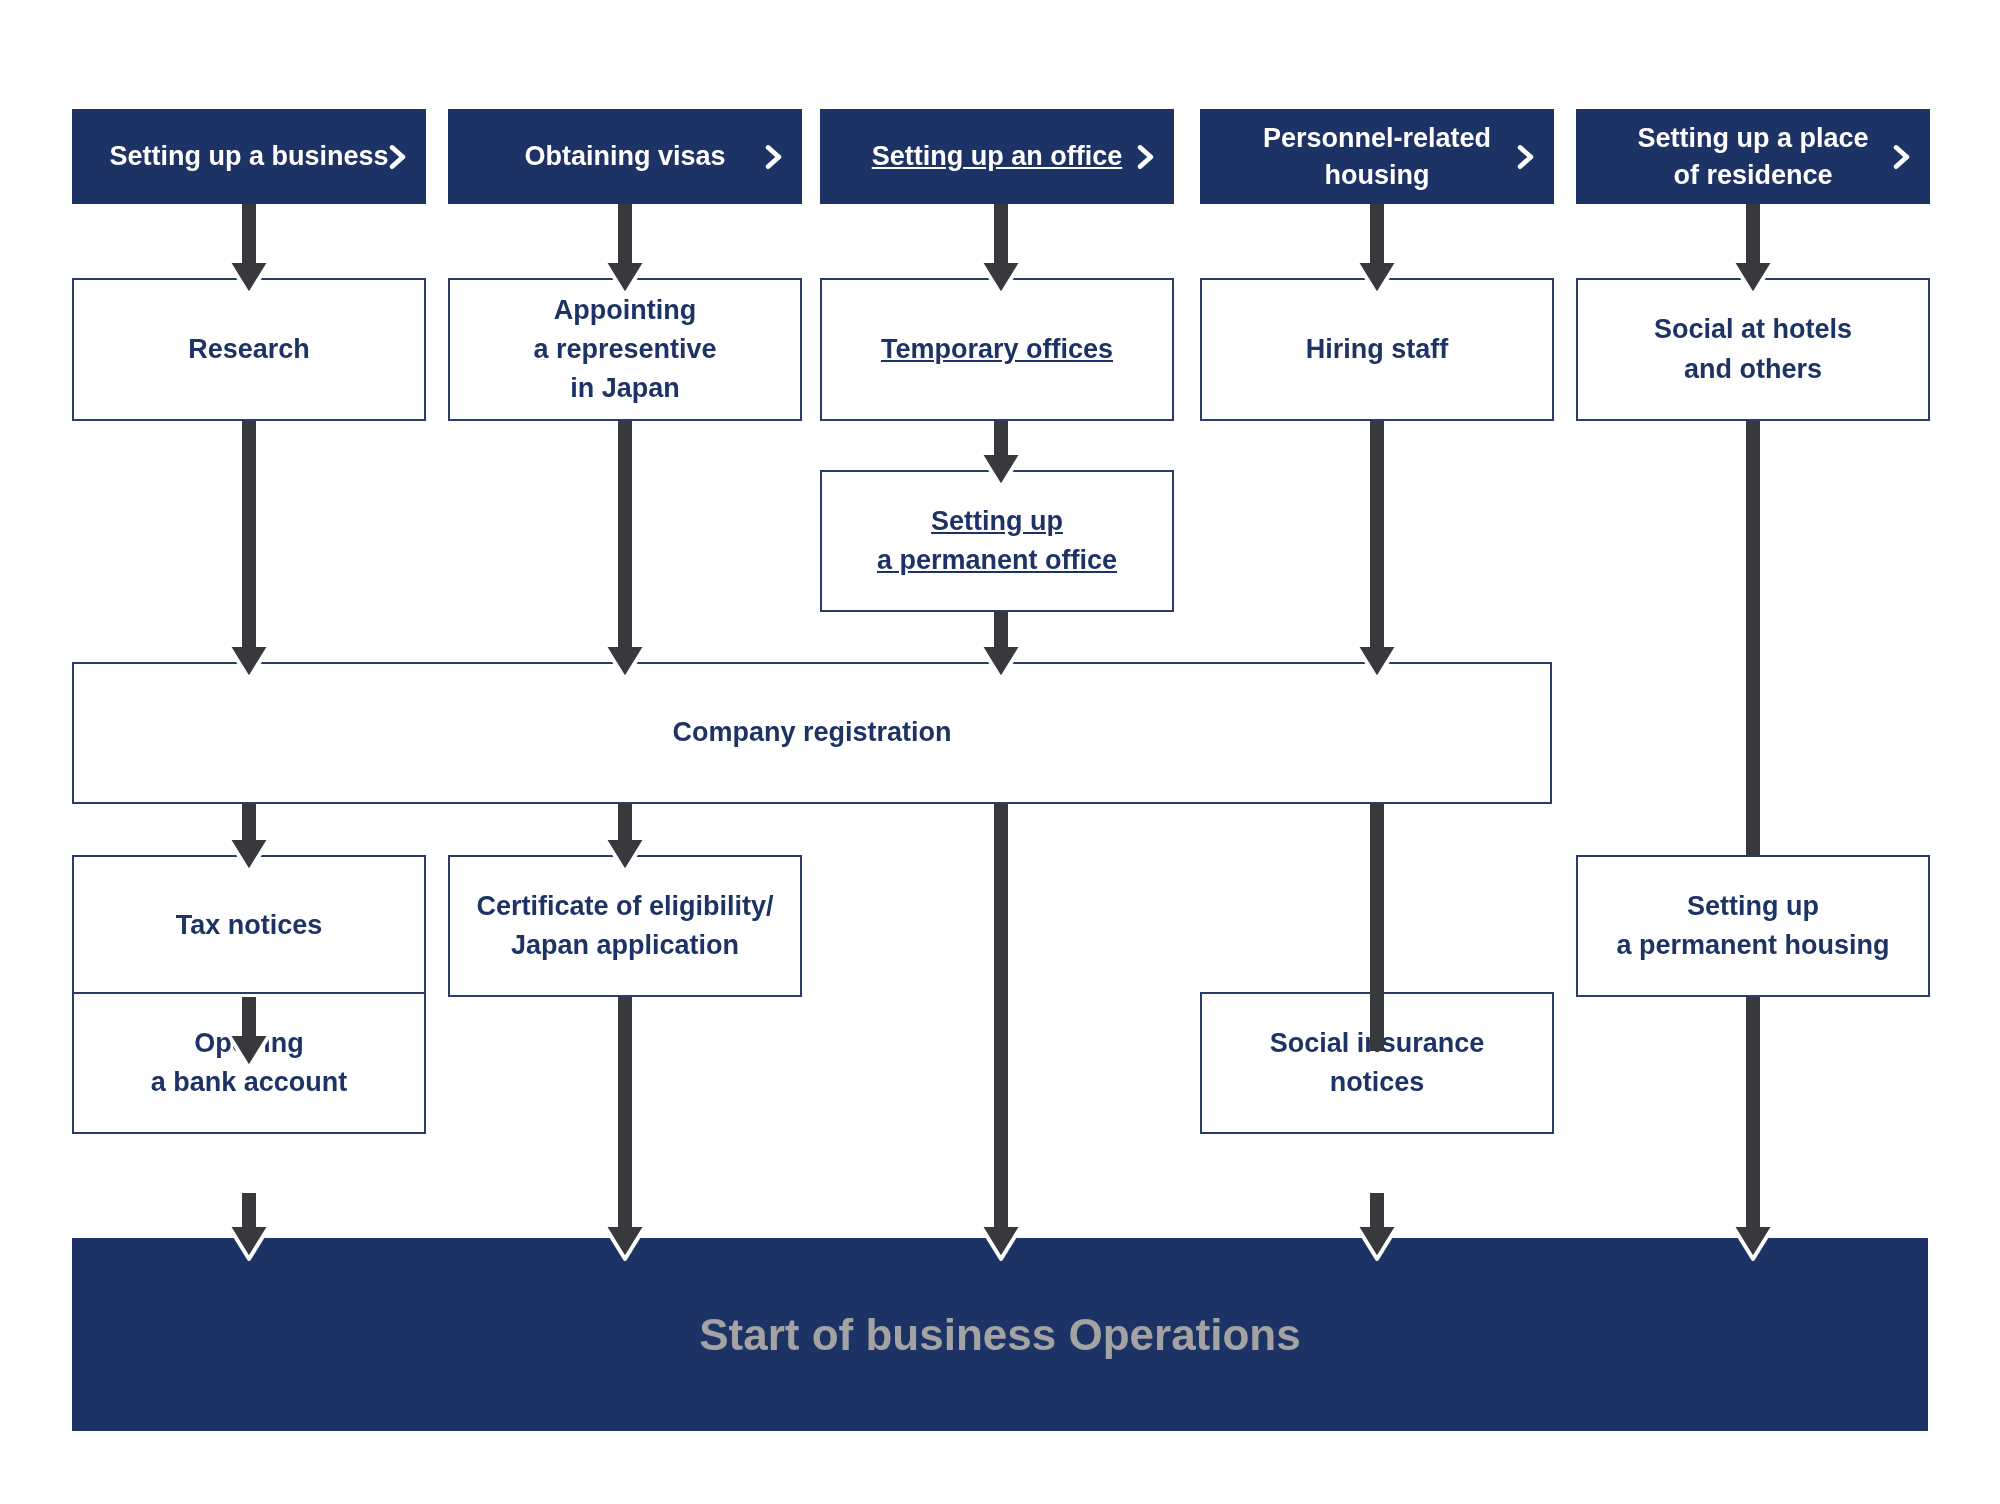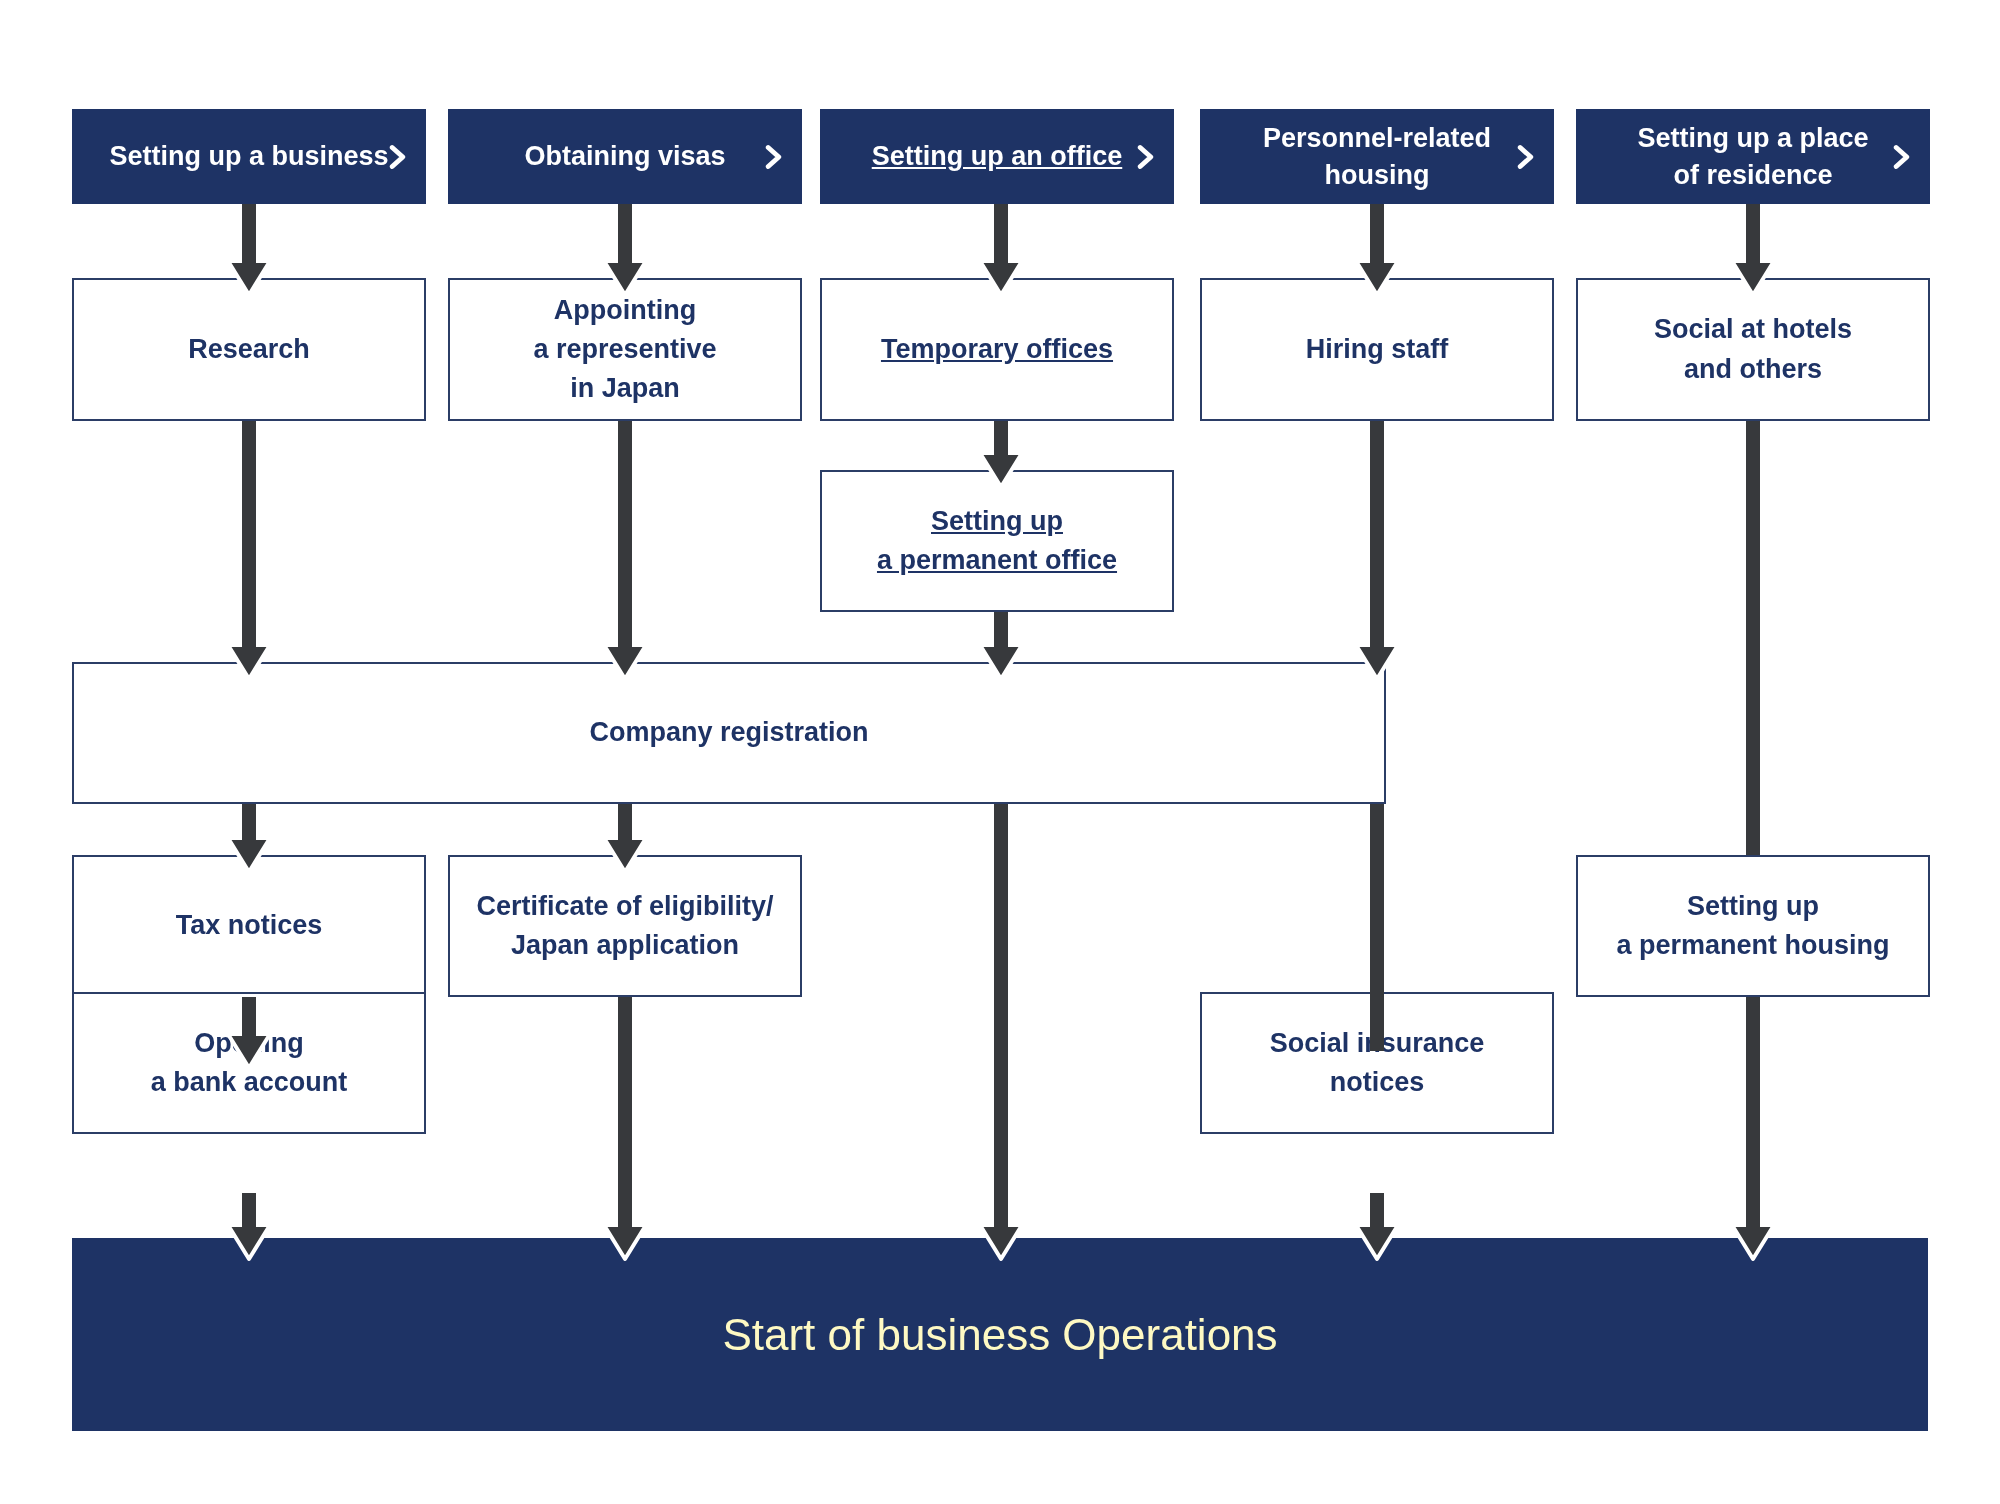--- a/index.html
+++ b/index.html
@@ -39,28 +39,28 @@
     font-size:27px;font-weight:bold;line-height:1.45;
     white-space:pre-line;
     box-sizing:border-box;
   }
   .c1{left:72px;}  .c2{left:448px;}  .c3{left:820px;text-decoration:underline;}  .c4{left:1200px;}  .c5{left:1576px;}
   .rowhead{top:83px;}
   .row2{top:252px;height:143px;width:354px;}
   .row4{top:829px;height:142px;width:354px;}
   .row5{top:966px;height:142px;width:354px;}
   #permanent-office{top:444px;height:142px;width:354px;}
-  #company-registration{left:72px;top:636px;width:1314px;height:142px;}
+  #company-registration{left:72px;top:636px;width:1480px;height:142px;}
   #footer-bar{
     position:absolute;
     left:72px;top:1212px;width:1856px;height:193px;
     background:#1e3365;
-    color:#fef9c3;
+    color:#a3a3a3;
     display:flex;align-items:center;justify-content:center;
-    font-size:44px;font-weight:normal;
+    font-size:44px;font-weight:bold;
     box-sizing:border-box;
     text-align:center;
   }
   #arrow-layer{
     position:absolute;left:0;top:0;width:2000px;height:1504px;
     pointer-events:none;
   }
 </style>
 </head>
 <body>

